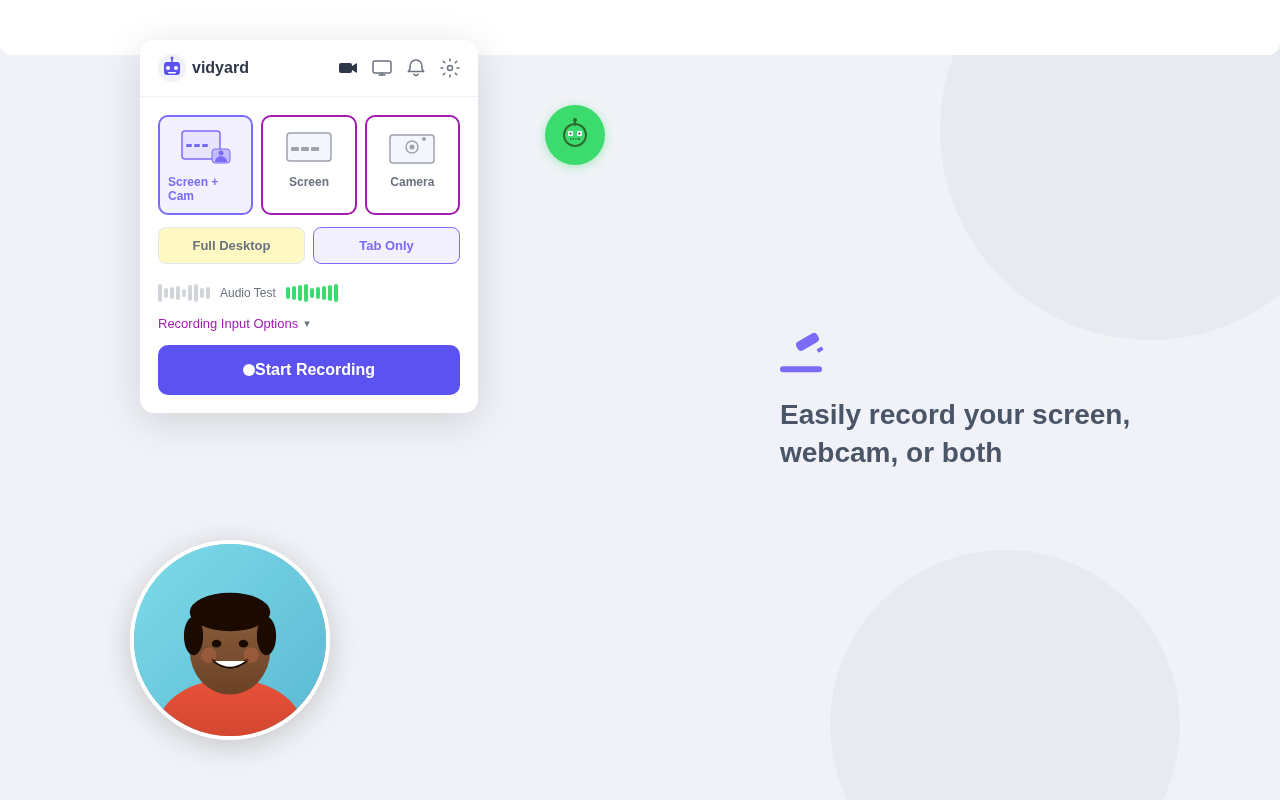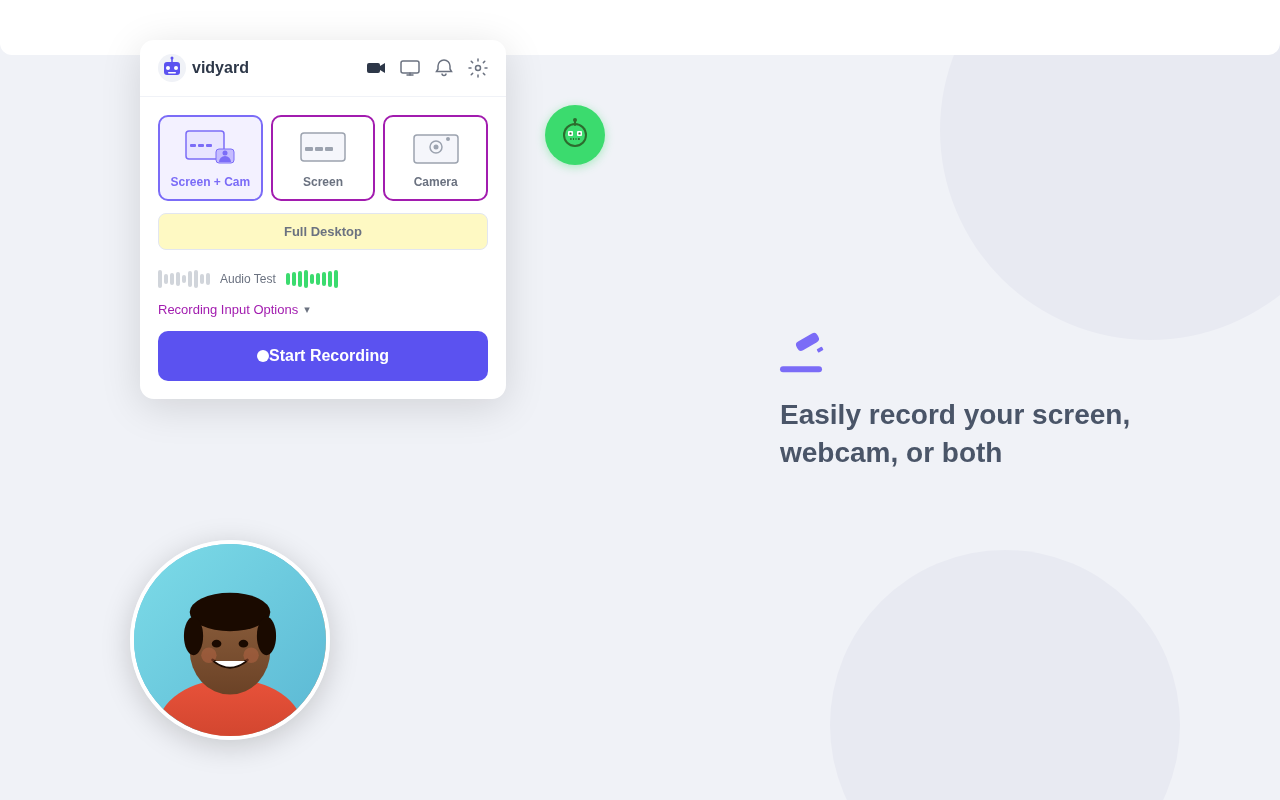--- a/index.html
+++ b/index.html
@@ -43,21 +43,21 @@
       background: #fff;
       border-radius: 0 0 12px 12px;
       z-index: 1;
     }
 
     
     .popup-card {
       position: absolute;
       top: 40px;
       left: 140px;
-      width: 366px;
+      width: 338px;
       background: #fff;
       border-radius: 14px;
       box-shadow: 0 8px 40px rgba(0,0,0,0.13);
       z-index: 20;
       overflow: hidden;
     }
 
     
     .robot-icon {
       position: absolute;
@@ -450,20 +450,21 @@
           <circle cx="38" cy="10" r="2" fill="#9ca3af"></circle>
         </svg>
         <span class="mode-btn-label">Camera</span>
       </div>
 
     </div>
   </div>
 
   <div class="sub-mode-section">
     <button class="sub-mode-btn">Full Desktop</button>
+    <button class="sub-mode-btn active">Tab Only</button>
   </div>
 
   <div class="audio-section">
 
     <div class="audio-bars">
       <div class="audio-bar bar-h3"></div>
       <div class="audio-bar bar-h5"></div>
       <div class="audio-bar bar-h2"></div>
       <div class="audio-bar bar-h4"></div>
       <div class="audio-bar bar-h1"></div>

